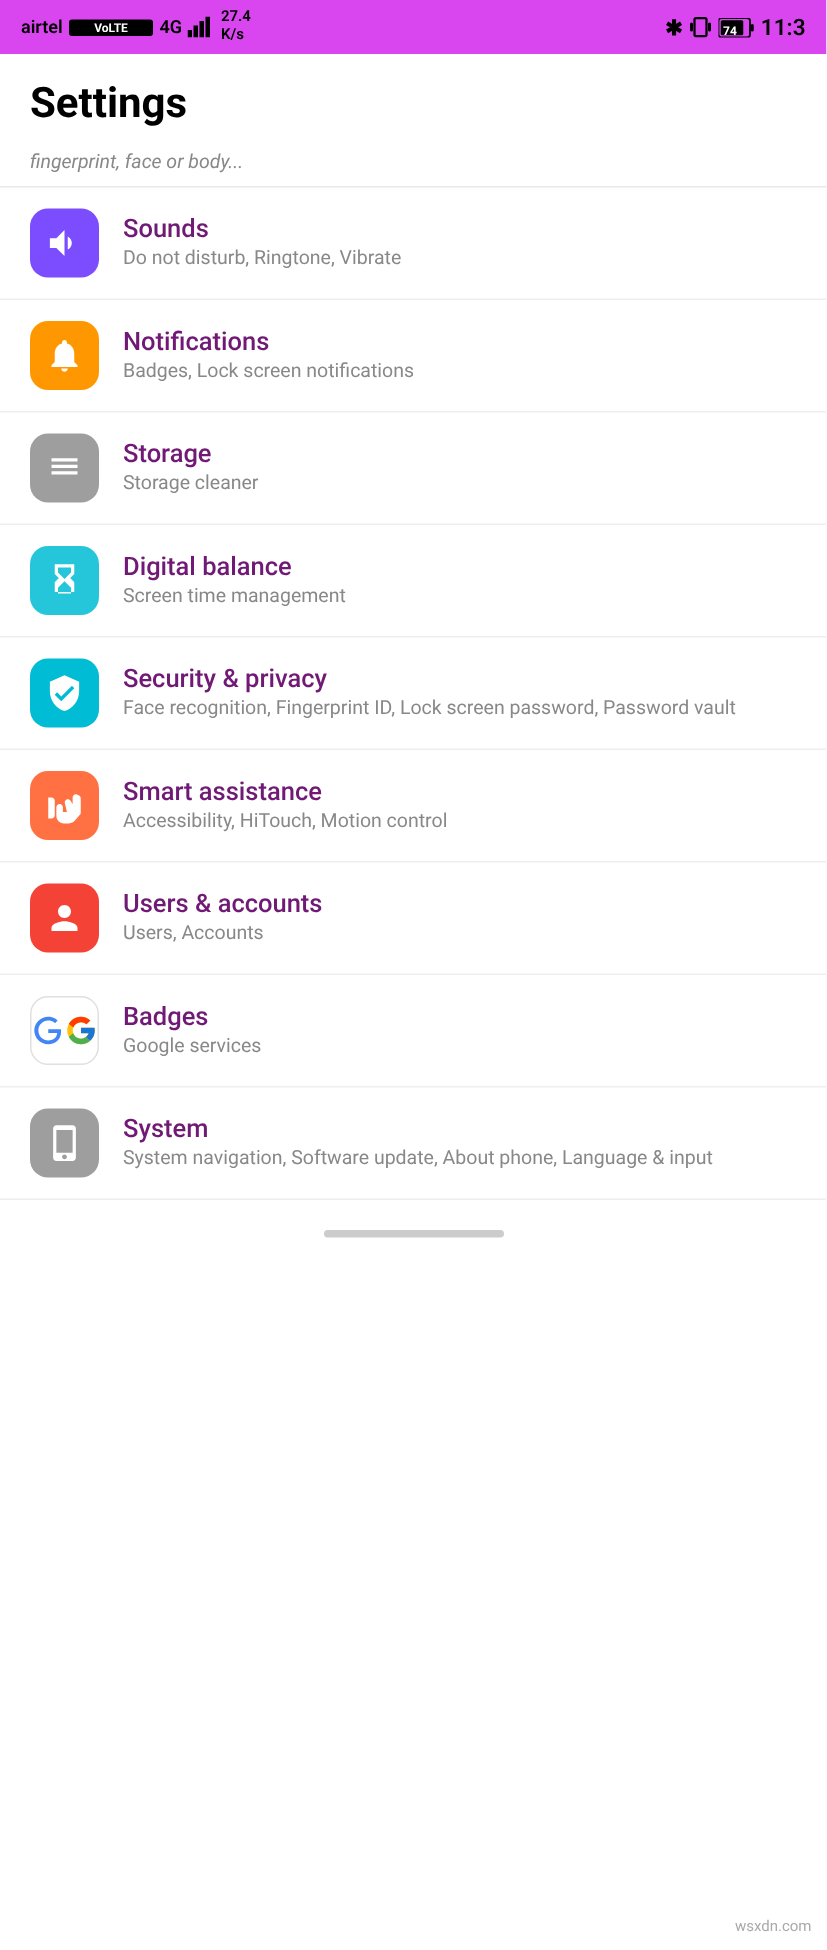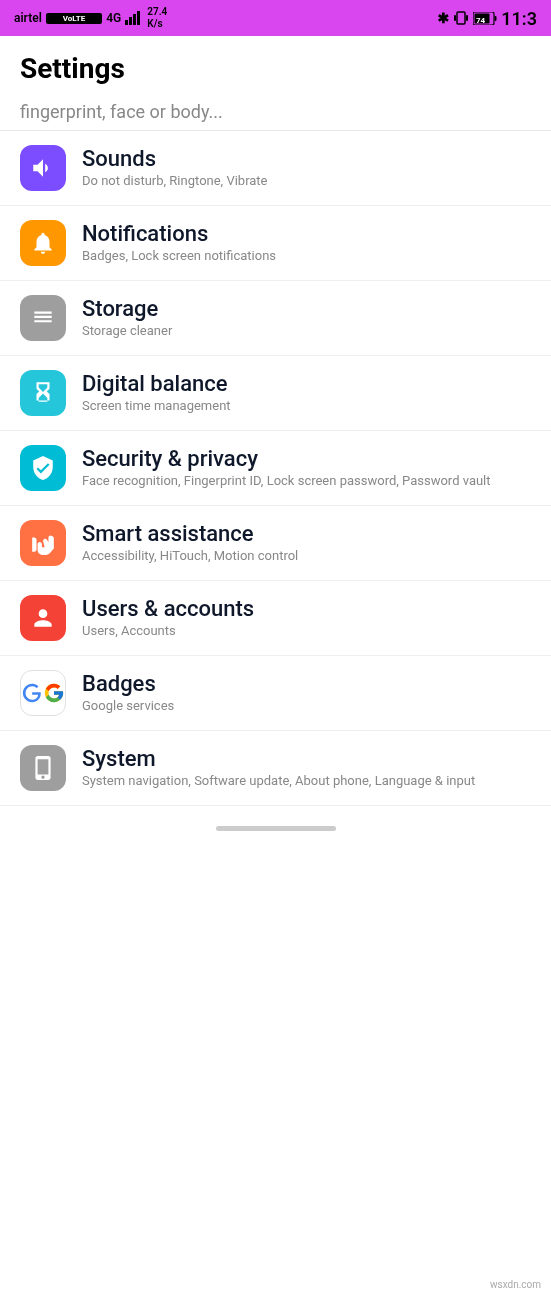--- a/index.html
+++ b/index.html
@@ -57,23 +57,24 @@
     .page-title {
       font-size: 28px;
       font-weight: 700;
       color: #000;
       padding: 16px 20px 8px 20px;
     }
 
     
     .partial-item {
       padding: 8px 20px;
-      font-size: 18px;
+      font-size: 13px;
       color: #888;
       border-bottom: 1px solid #e8e8e8;
+      font-style: italic;
     }
 
     
     .settings-list {
       list-style: none;
     }
 
     .settings-item {
       display: flex;
       align-items: center;
@@ -104,23 +105,23 @@
     .settings-icon svg {
       width: 26px;
       height: 26px;
     }
 
     .settings-text {
       flex: 1;
     }
 
     .settings-title {
-      font-size: 22px;
+      font-size: 17px;
       font-weight: 500;
-      color: #0f172a;
+      color: #701a75;
       margin-bottom: 2px;
     }
 
     .settings-subtitle {
       font-size: 13px;
       color: #888888;
       line-height: 1.3;
     }
 
     
@@ -182,21 +183,21 @@
       <rect x="13" y="5" width="2" height="6" rx="1" fill="#000"></rect>
     </svg>
     <span style="display:inline-flex;align-items:center;gap:2px;">
       <svg width="24" height="13" viewBox="0 0 24 13">
         <rect x="0" y="0" width="21" height="13" rx="2" fill="none" stroke="#000" stroke-width="1.2"></rect>
         <rect x="21.5" y="4" width="2" height="5" rx="1" fill="#000"></rect>
         <rect x="1.5" y="1.5" width="15" height="10" rx="1" fill="#000"></rect>
         <text x="3" y="11" font-size="8" fill="#fff" font-weight="bold">74</text>
       </svg>
     </span>
-    <span style="font-size:18px;font-weight:600;">11:3</span>
+    <span style="font-size:15px;font-weight:600;">11:3</span>
   </div>
 </div>
 
 <h1 class="page-title">Settings</h1>
 
 <div class="partial-item">
   <span>fingerprint, face or body...</span>
 </div>
 
 <ul class="settings-list">

